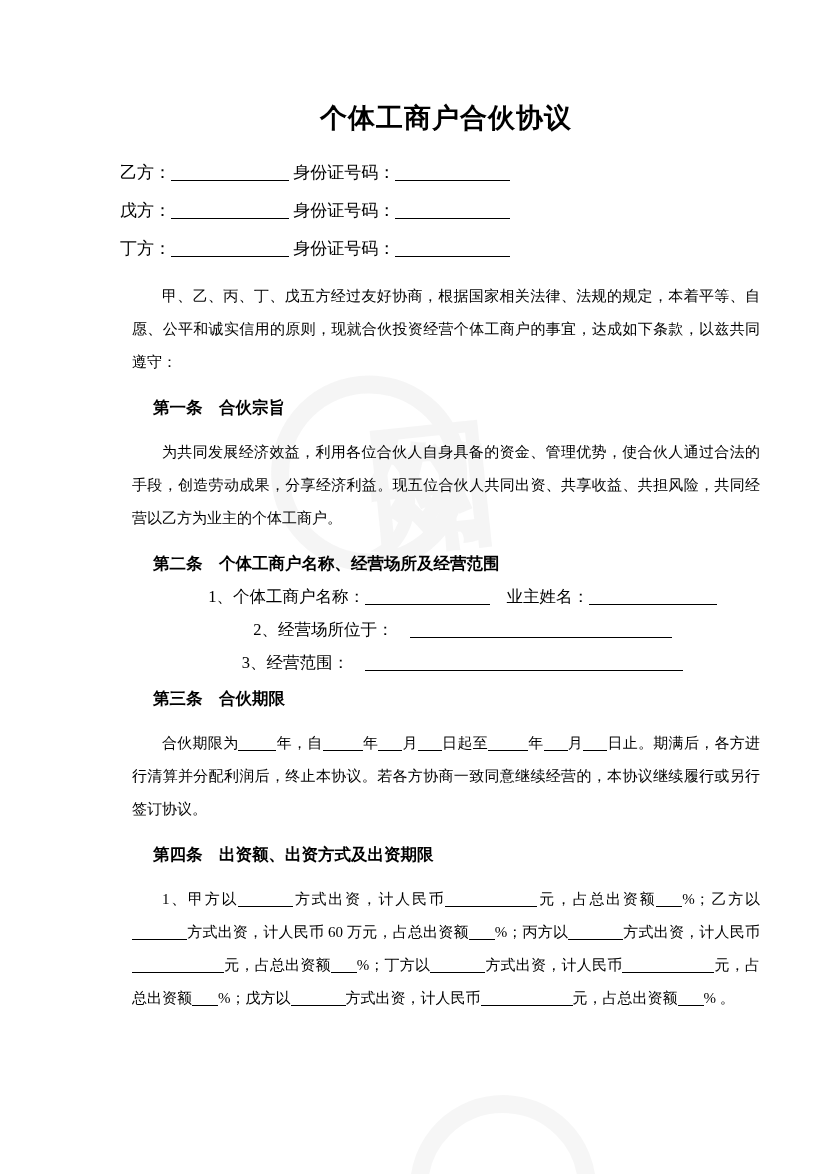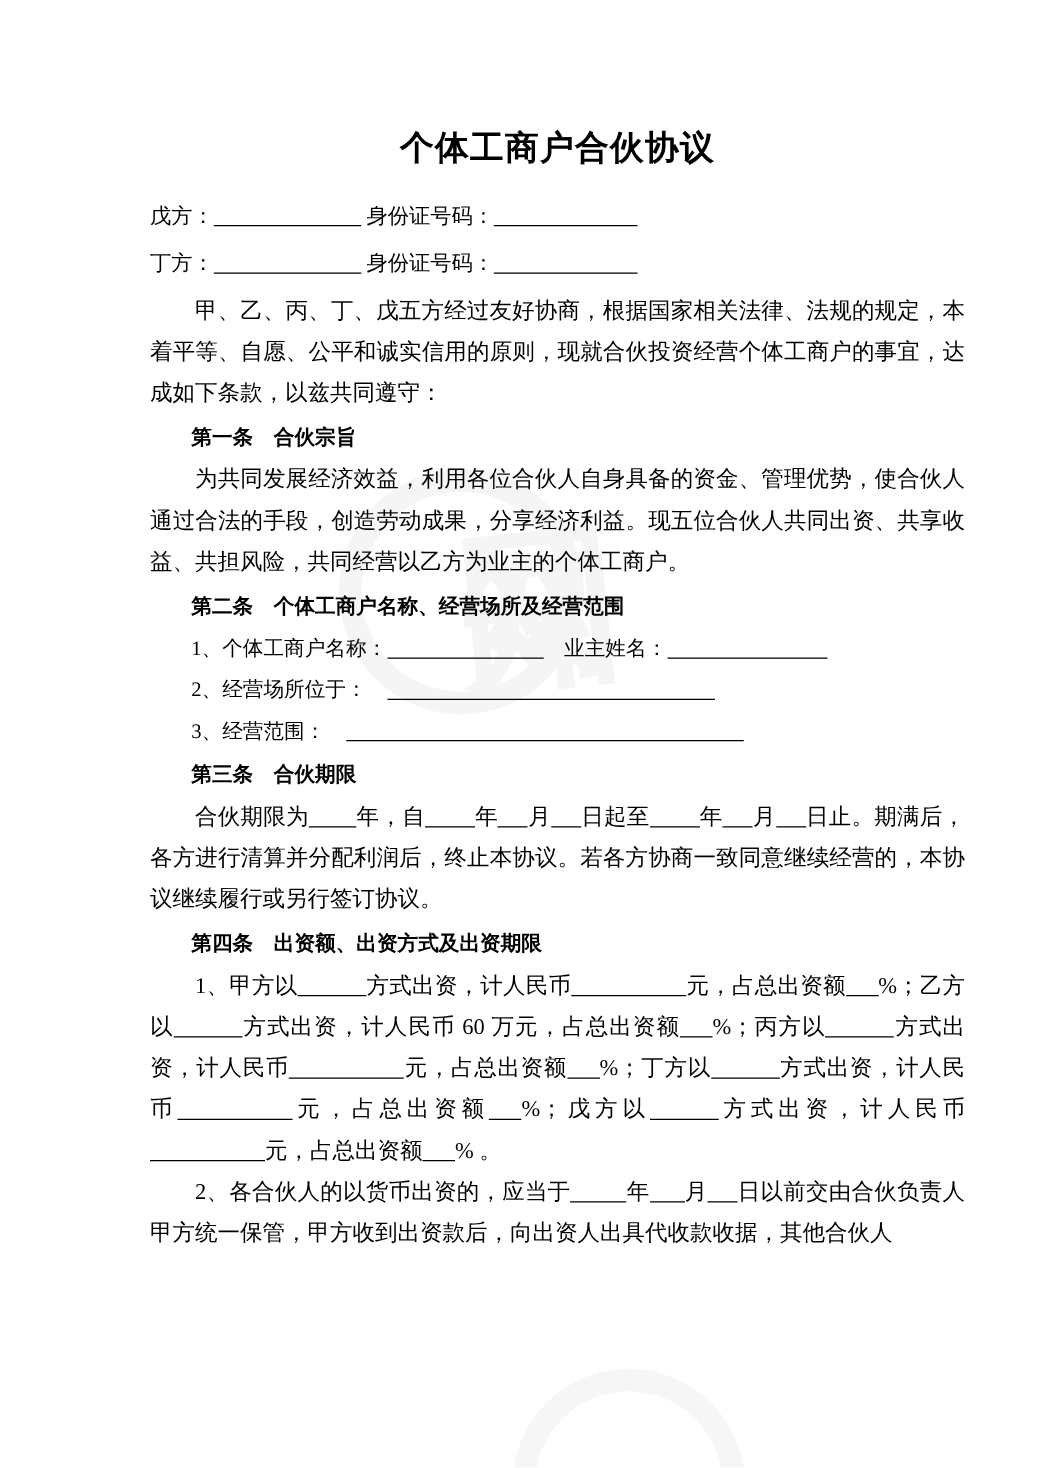--- a/index.html
+++ b/index.html
@@ -21,32 +21,33 @@
     margin:0 0 18px 0;
     letter-spacing:1px;
   }
   .party-line{
     font-size:17px;
     line-height:38px;
     white-space:nowrap;
   }
   .party-block{margin-bottom:2px;}
   .para{
-    font-size:18px;
+    font-size:15px;
     line-height:33px;
     text-align:justify;
     text-indent:2em;
-    margin:0;
+    margin:12px;
   }
   .subline{
     font-size:16.5px;
     line-height:33px;
     text-indent:2em;
     margin:0;
     white-space:nowrap;
+    text-align:center;
   }
   .heading{
     font-family:"Liberation Sans","DejaVu Sans",sans-serif;
     font-size:16.5px;
     font-weight:bold;
     line-height:33px;
     text-indent:2em;
     margin:3px 0 0 0;
   }
   .blank{
@@ -94,35 +95,35 @@
   </div>
   <div class="watermark wm-bottom">
     <div class="wm-circle"></div>
   </div>
 
   <div class="content">
 
     <h1 class="title">个体工商户合伙协议</h1>
 
     <div class="party-block">
+      <div class="party-line">乙方：<span class="blank" style="width: 118px;"></span>  身份证号码：<span class="blank" style="width: 115px;"></span></div>
       <div class="party-line">戊方：<span class="blank" style="width: 118px;"></span>  身份证号码：<span class="blank" style="width: 115px;"></span></div>
       <div class="party-line">丁方：<span class="blank" style="width: 118px;"></span>  身份证号码：<span class="blank" style="width: 115px;"></span></div>
     </div>
 
     <p class="para">甲、乙、丙、丁、戊五方经过友好协商，根据国家相关法律、法规的规定，本着平等、自愿、公平和诚实信用的原则，现就合伙投资经营个体工商户的事宜，达成如下条款，以兹共同遵守：</p>
 
     <p class="heading">第一条　合伙宗旨</p>
     <p class="para">为共同发展经济效益，利用各位合伙人自身具备的资金、管理优势，使合伙人通过合法的手段，创造劳动成果，分享经济利益。现五位合伙人共同出资、共享收益、共担风险，共同经营以乙方为业主的个体工商户。</p>
 
     <p class="heading">第二条　个体工商户名称、经营场所及经营范围</p>
     <p class="subline">1、个体工商户名称：<span class="blank" style="width: 125px;"></span>　业主姓名：<span class="blank" style="width: 128px;"></span></p>
     <p class="subline">2、经营场所位于：　<span class="blank" style="width: 262px;"></span></p>
     <p class="subline">3、经营范围：　<span class="blank" style="width: 318px;"></span></p>
 
     <p class="heading">第三条　合伙期限</p>
     <p class="para">合伙期限为<span class="blank" style="width: 38px;"></span>年，自<span class="blank" style="width: 40px;"></span>年<span class="blank" style="width: 24px;"></span>月<span class="blank" style="width: 24px;"></span>日起至<span class="blank" style="width: 40px;"></span>年<span class="blank" style="width: 24px;"></span>月<span class="blank" style="width: 24px;"></span>日止。期满后，各方进行清算并分配利润后，终止本协议。若各方协商一致同意继续经营的，本协议继续履行或另行签订协议。</p>
 
     <p class="heading">第四条　出资额、出资方式及出资期限</p>
     <p class="para">1、甲方以<span class="blank" style="width: 55px;"></span>方式出资，计人民币<span class="blank" style="width: 92px;"></span>元，占总出资额<span class="blank" style="width: 26px;"></span>%；乙方以<span class="blank" style="width: 55px;"></span>方式出资，计人民币 60 万元，占总出资额<span class="blank" style="width: 26px;"></span>%；丙方以<span class="blank" style="width: 55px;"></span>方式出资，计人民币<span class="blank" style="width: 92px;"></span>元，占总出资额<span class="blank" style="width: 26px;"></span>%；丁方以<span class="blank" style="width: 55px;"></span>方式出资，计人民币<span class="blank" style="width: 92px;"></span>元，占总出资额<span class="blank" style="width: 26px;"></span>%；戊方以<span class="blank" style="width: 55px;"></span>方式出资，计人民币<span class="blank" style="width: 92px;"></span>元，占总出资额<span class="blank" style="width: 26px;"></span>% 。</p>
-    <p class="para">2、各合伙人的以货币出资的，应当于<span class="blank" style="width: 45px;"></span>年<span class="blank" style="width: 28px;"></span>月<span class="blank" style="width: 24px;"></span>日以前交由合伙负责人甲方统一保管，甲方收到出资款后，向出资人出具代收款收据，其他合伙人</p>
 
   </div>
 </div>
 
 </body></html>

